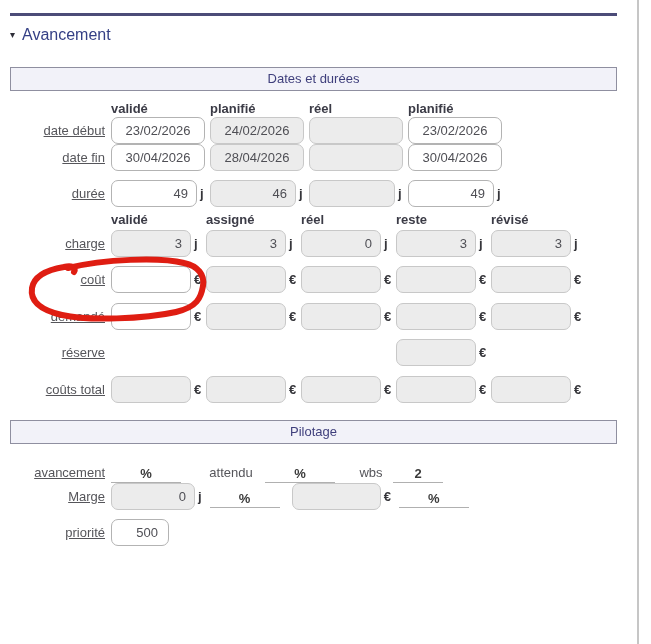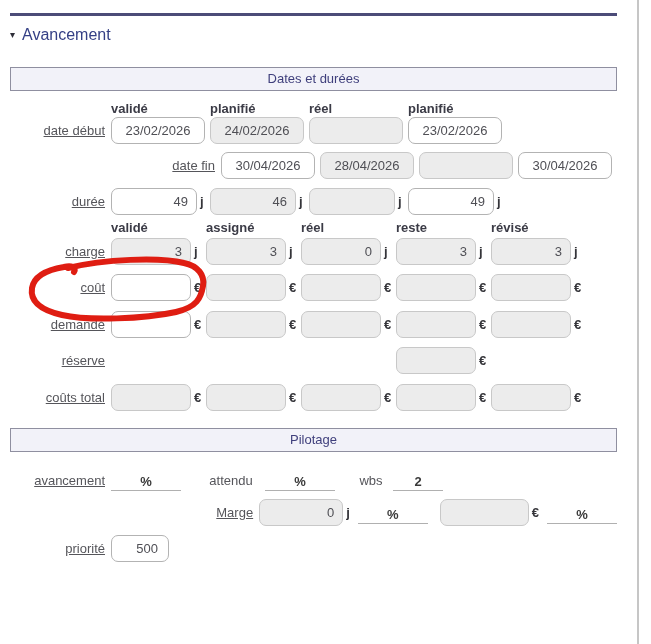--- a/index.html
+++ b/index.html
@@ -26,21 +26,21 @@
   .dcell{width:99px;flex:none;display:flex;align-items:center;}
   .ccell{width:95px;flex:none;display:flex;align-items:center;}
   .inp{height:27px;border:1px solid #b3b3b3;border-radius:7px;background:#fff;
     font-family:"Liberation Sans",sans-serif;font-size:13px;color:#4f4f55;
     padding:0 8px;box-sizing:border-box;outline:none;}
   .inp.dis{background:#ececec;border-color:#c8c8c8;}
   .w-date{width:94px;text-align:center;}
   .w-dur{width:86px;text-align:right;}
   .w-chg{width:80px;text-align:right;}
   .suffix{font-weight:bold;color:#35353a;font-size:13px;margin-left:3px;}
-  .r-gap{margin-top:8px;justify-content:flex-end;}
+  .r-gap{}
   .r-gap9{margin-top:9px;}
   .r-gap10{margin-top:10px;}
   .r-first{margin-top:3px;}
   .u-field{border-bottom:1px solid #b0b0b0;height:23px;box-sizing:border-box;
     display:flex;align-items:flex-end;justify-content:center;
     font-size:13px;font-weight:bold;color:#3a3a3a;padding-bottom:1px;background:transparent;}
   .u70{width:70px;flex:none;}
   .u50{width:50px;flex:none;}
   .p-row1{margin-top:14px;align-items:flex-end;height:25px;}
   .p-row1 .lbl{padding-bottom:3px;}

